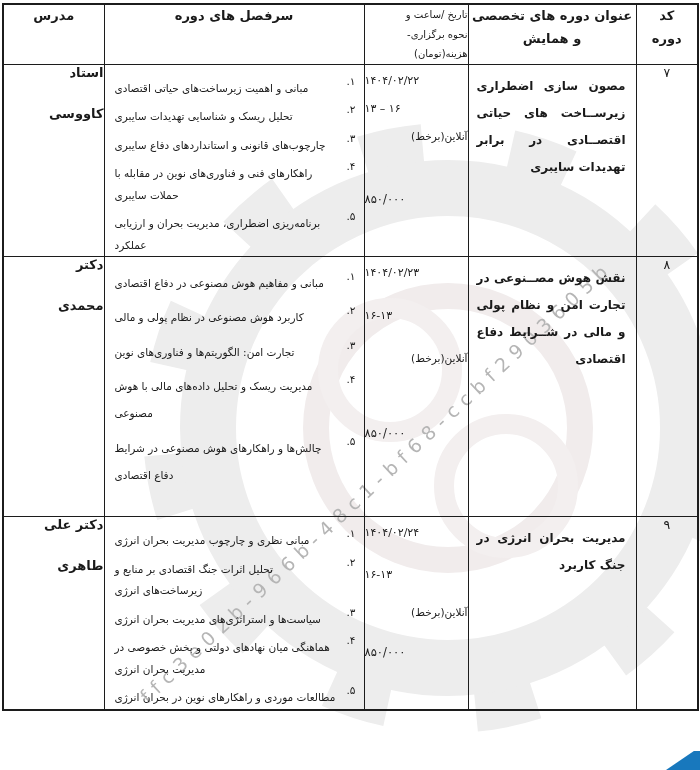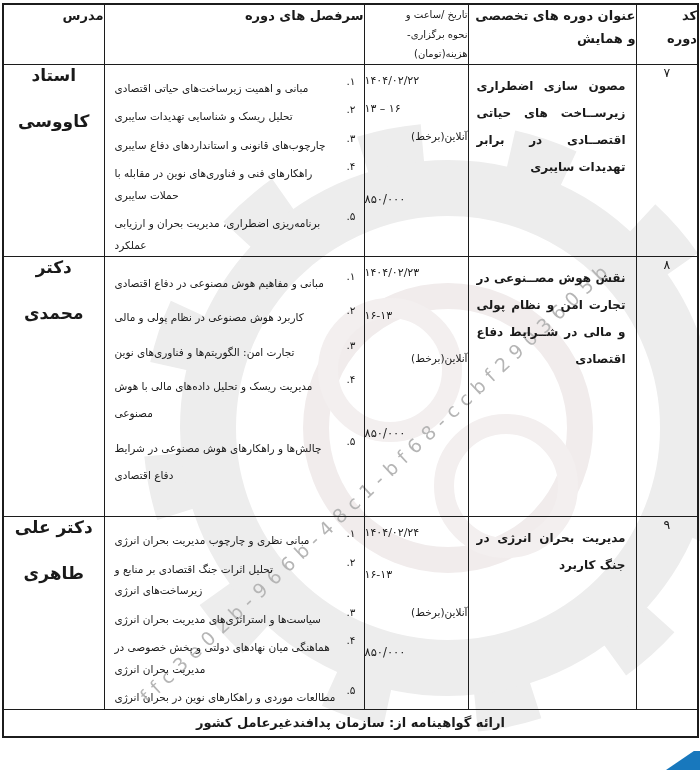--- a/index.html
+++ b/index.html
@@ -17,21 +17,21 @@
   }
   
   table.course{
     position:absolute;left:2px;top:3px;z-index:2;
     width:695px;border-collapse:collapse;table-layout:fixed;direction:rtl;
     border:2px solid #1c1c1c;background:transparent;
   }
   table.course td{border:1.5px solid #1c1c1c;padding:0;vertical-align:top;background:transparent;}
   tr.hr{height:59px}  tr.row1{height:175px}  tr.row2{height:260px}
   tr.row3{height:183px}  tr.fr{height:28px}
-  .hc{font-weight:bold;font-size:13px;text-align:right;padding-top:9px;line-height:1.75;}
+  .hc{font-weight:bold;font-size:13px;text-align:center;padding-top:9px;line-height:1.75;}
   .hc-sched{font-weight:normal;font-size:10px;text-align:right;padding:5px 6px 0 2px;line-height:1.95;}
   .hc-sched div{white-space:nowrap;}
   
   .code-cell{text-align:center;font-size:12.5px;padding-top:10px;}
   
   .title{
     font-weight:bold;font-size:12px;line-height:2.25;direction:rtl;
     padding:8px 10px 0 8px;text-align:justify;text-align-last:right;
   }
   
@@ -42,21 +42,21 @@
   .s2 .time{margin-top:30px}.s2 .mode{margin-top:30px}.s2 .price{margin-top:62px}
   .s3 .time{margin-top:29px}.s3 .mode{margin-top:25px}.s3 .price{margin-top:27px}
   
   .topics{padding:6px 8px 0 6px;direction:rtl;}
   .topic{display:flex;direction:rtl;font-size:10.5px;}
   .t1 .topic,.t3 .topic{line-height:2.05;}
   .t2 .topic{line-height:2.6;}
   .tnum{flex:none;width:20px;text-align:right;}
   .ttext{flex:1;text-align:left;padding-left:4px;margin-top:7px;}
   
-  .inst{text-align:center;font-weight:bold;font-size:17px;padding-top:16px;direction:rtl;}
+  .inst{text-align:right;font-weight:bold;font-size:13px;padding-top:16px;direction:rtl;}
   .inst .iline + .iline{margin-top:26px;}
   
   .foot{
     text-align:center;font-weight:bold;font-size:13px;vertical-align:middle !important;
     direction:rtl;padding:2px 0 3px 0;
   }
   
   .corner{
     position:absolute;right:0;bottom:0;width:34px;height:19px;z-index:3;
     background:#1878bd;clip-path:polygon(0 100%,82% 0,100% 0,100% 100%);
@@ -222,19 +222,16 @@
           <span class="ttext">مطالعات موردی و راهکارهای نوین در بحران انرژی</span>
             </div>
       </div>
     </td>
     <td class="inst">
       <div class="iline">دکتر علی</div>
       <div class="iline">طاهری</div>
     </td>
   </tr>
 
-  <tr class="fr">
-    <td class="foot" colspan="5">ارائه گواهینامه از: سازمان پدافندغیرعامل کشور</td>
-  </tr>
 </tbody>
   </table>
 
 <div class="corner"></div>
 
 </body></html>

